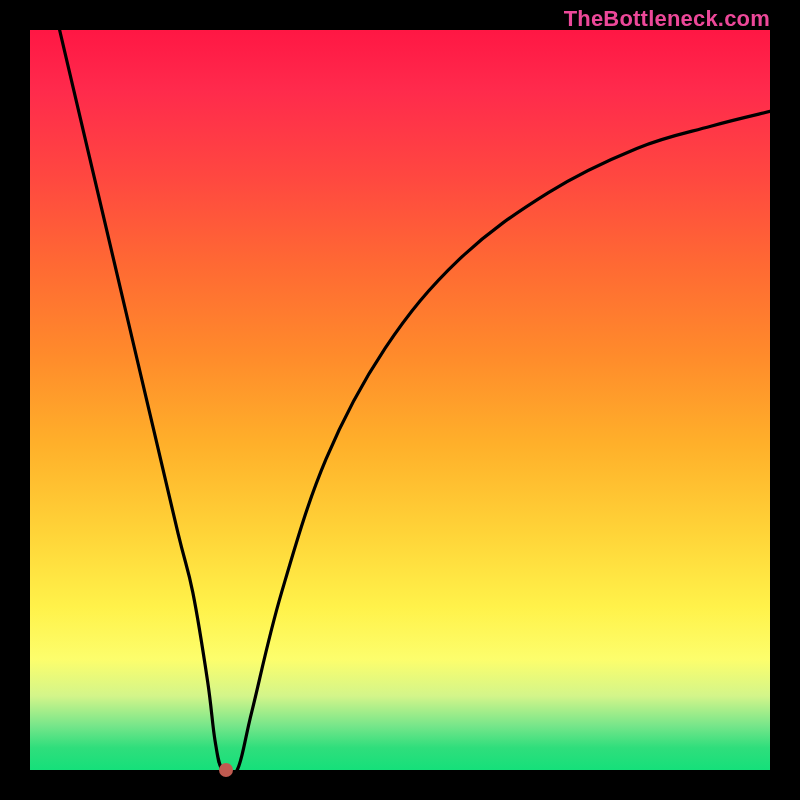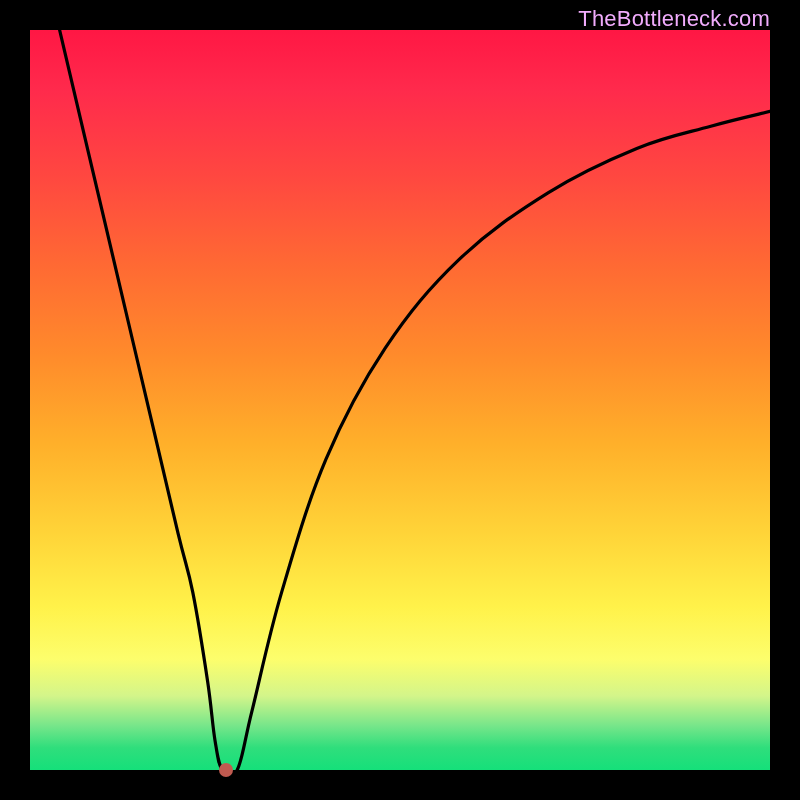--- a/index.html
+++ b/index.html
@@ -45,23 +45,23 @@
     height: 14px;
     background: #c05a50;
     border-radius: 50%;
     transform: translate(-50%, -50%);
     z-index: 3;
   }
   .watermark {
     position: absolute;
     top: 6px;
     right: 30px;
-    color: #f0abfc;
+    color: #ec4899;
     font-size: 22px;
-    font-weight: 400;
+    font-weight: 700;
     letter-spacing: 0.2px;
     z-index: 5;
   }
   svg.curve {
     position: absolute;
     left: 0;
     top: 0;
     width: 740px;
     height: 740px;
     z-index: 2;

